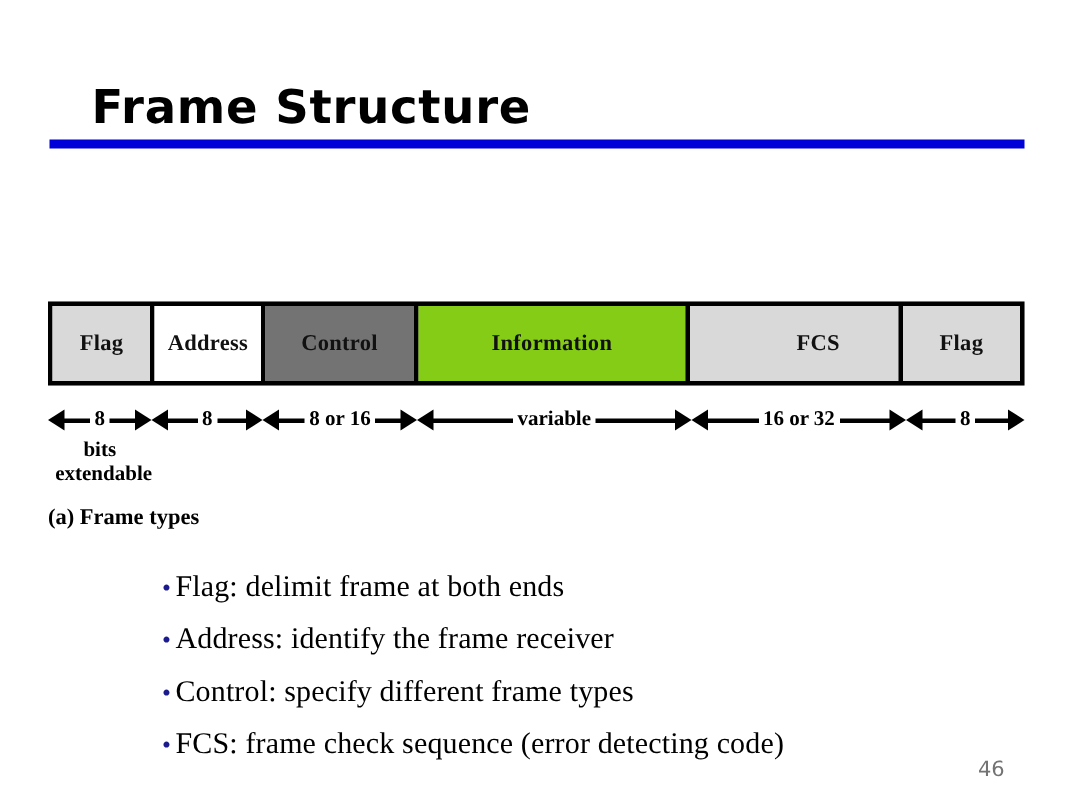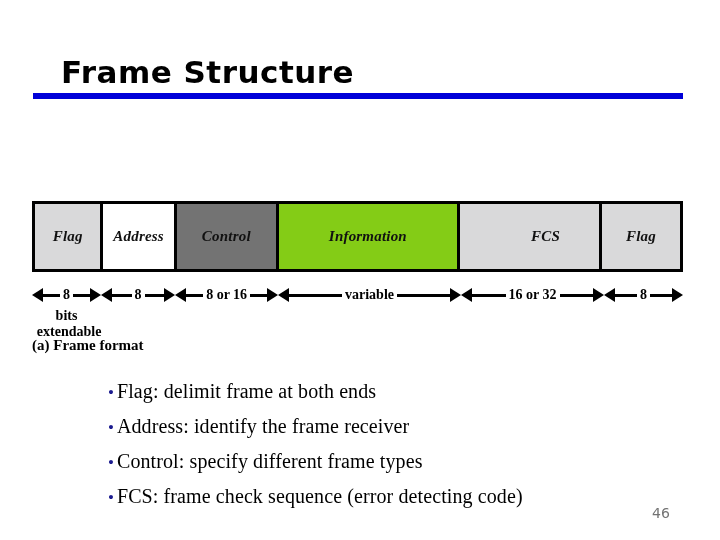--- a/index.html
+++ b/index.html
@@ -40,25 +40,24 @@
   
   #frame-diagram {
     position: absolute;
     left: 32px;
     top: 201px;
     width: 651px;
   }
   #frame-table {
     display: flex;
     width: 100%;
-    height: 71px;
+    height: 56px;
     border: 3px solid #000000;
     box-sizing: border-box;
     background: #d9d9da;
-    font-style: italic;
   }
   .frame-cell {
     display: flex;
     align-items: center;
     justify-content: center;
     background: #d9d9da;
     border-right: 3px solid #000000;
     box-sizing: border-box;
     font-family: "Liberation Serif", serif;
     font-weight: bold;
@@ -272,21 +271,21 @@
         <span class="sub-label">extendable</span>
       </div>
       <div class="sub-seg" style="width: 15.8%;"></div>
       <div class="sub-seg" style="width: 28.1%;"></div>
       <div class="sub-seg" style="width: 22%;"></div>
       <div class="sub-seg" style="width: 12.1%;"></div>
     </div>
 
 </div>
 
-<div id="diagram-caption">(a) Frame format</div>
+<div id="diagram-caption">(a) Frame types</div>
 
 <div id="bullet-list">
     <div class="bullet-item">
       <span class="bullet-marker" style="color: rgb(27, 27, 143);">•</span>
       <span class="bullet-text">Flag: delimit frame at both ends</span>
     </div>
     <div class="bullet-item">
       <span class="bullet-marker" style="color: rgb(27, 27, 143);">•</span>
       <span class="bullet-text">Address: identify the frame receiver</span>
     </div>

